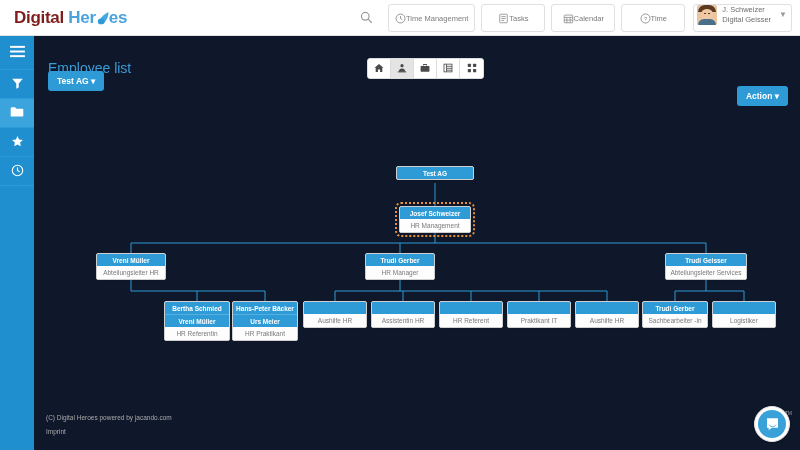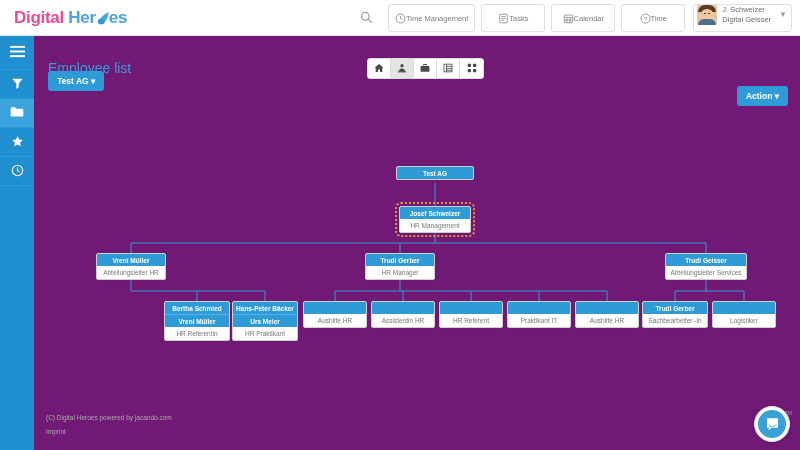--- a/index.html
+++ b/index.html
@@ -11,21 +11,21 @@
     background: #f3f3f3;
   }
 
   
   .topbar {
     position:absolute; top:0; left:0; width:800px; height:36px;
     background:#ffffff; border-bottom:1px solid #e3e3e3;
     display:flex; align-items:center;
   }
   .logo { margin-left:14px; font-size:17px; font-weight:bold; letter-spacing:-.3px; }
-  .logo .d { color:#ec4899;text-align:center; }
+  .logo .d { color:#7f1d1d;text-align:center; }
   .logo .h { color:#4aa3df;text-align:center; }
   .logo-comet {
     display:inline-block; position:relative; width:13px; height:13px;
     vertical-align:-2px;
   }
   .logo-comet svg { position:absolute; top:-1px; left:0; }
 
   .nav { margin-left:auto; display:flex; align-items:center; padding-right:8px; }
   .search-btn {
     width:26px; height:26px; display:flex; align-items:center; justify-content:center;
@@ -64,21 +64,21 @@
   .sideitem {
     width:34px; height:29px; display:flex; align-items:center; justify-content:center;
     color:#fff; cursor:pointer; border-bottom:1px solid #2b9ad8;
   }
   .sideitem.first { height:34px; }
   .sideitem.active { background:#3ba4dd; }
 
   
   .content {
     position:absolute; top:36px; left:34px; width:766px; height:414px;
-    background:#701a75;
+    background:#0f172a;
   }
   .page-title {
     position:absolute; top:24px; left:14px;
     font-size:14px; color:#3a9bd5; font-weight:normal;
   }
   .btn-blue {
     background:#2e9bd6; color:#fff; border:none; border-radius:3px;
     font-size:8.5px; padding:5px 9px; cursor:pointer;
     font-family:"Liberation Sans", sans-serif; font-weight:bold;
   }

